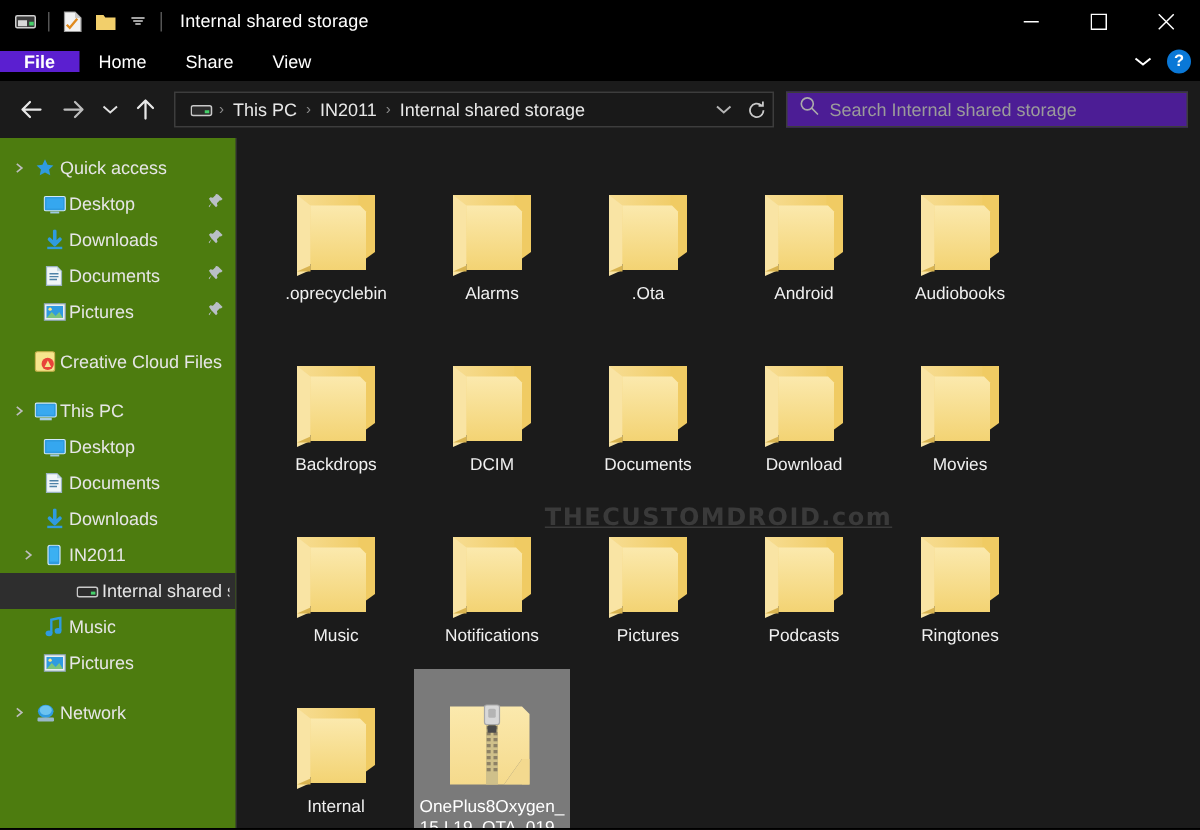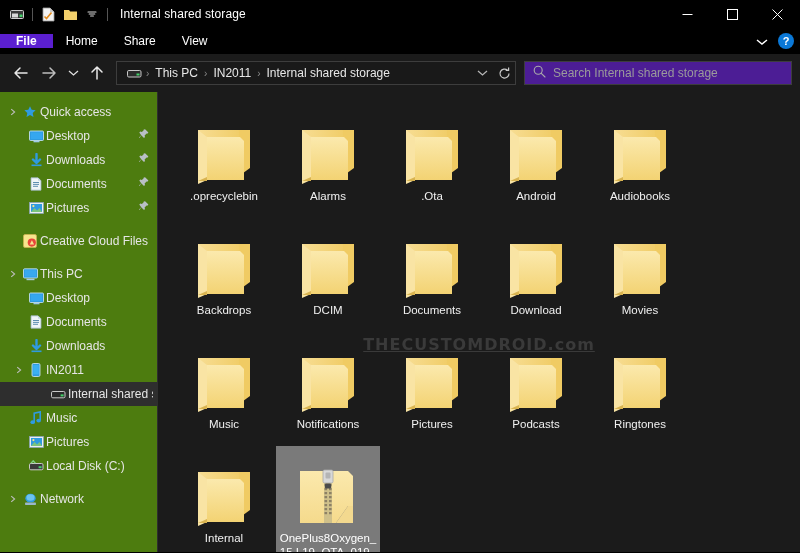--- a/index.html
+++ b/index.html
@@ -478,31 +478,20 @@
             <span class="sb-chev"></span>
             <span class="sb-ico">
               <svg width="15" height="12" viewBox="0 0 15 12">
                 <rect x="0.5" y="0.5" width="14" height="11" fill="#e9eef1" stroke="#8aa3b2" stroke-width="0.8"></rect>
                 <rect x="2" y="2" width="11" height="8" fill="#2f9be0"></rect>
                 <path d="M2 10l3.5-4 2.6 2.6L10.5 6 13 10z" fill="#7cc47c"></path>
                 <circle cx="4.4" cy="4.1" r="1.1" fill="#ffe680"></circle>
               </svg>
             </span>
             <span class="sb-label">Pictures</span>
-          </div>
-          <div class="sb-item ind1">
-            <span class="sb-chev"></span>
-            <span class="sb-ico">
-              <svg width="15" height="12" viewBox="0 0 15 12">
-                <rect x="0.5" y="3.5" width="13.5" height="6.3" rx="1.3" fill="#3a3a3a" stroke="#c9c9c9" stroke-width="1"></rect>
-                <rect x="9.6" y="6.2" width="3" height="2" fill="#45d06a"></rect>
-                <path d="M2 3.2l2.2-2.4 2.2 2.4" fill="none" stroke="#7ed07e" stroke-width="1.3"></path>
-              </svg>
-            </span>
-            <span class="sb-label">Local Disk (C:)</span>
           </div>
           <div class="sb-gap"></div>
           <div class="sb-item ind0">
             <span class="sb-chev">
               <svg width="8" height="8" viewBox="0 0 8 8">
                 <path d="M2.2 1.2L5.6 4 2.2 6.8" fill="none" stroke="#bdbdbd" stroke-width="1.1"></path>
               </svg>
             </span>
             <span class="sb-ico">
               <svg width="15" height="13" viewBox="0 0 15 13">

